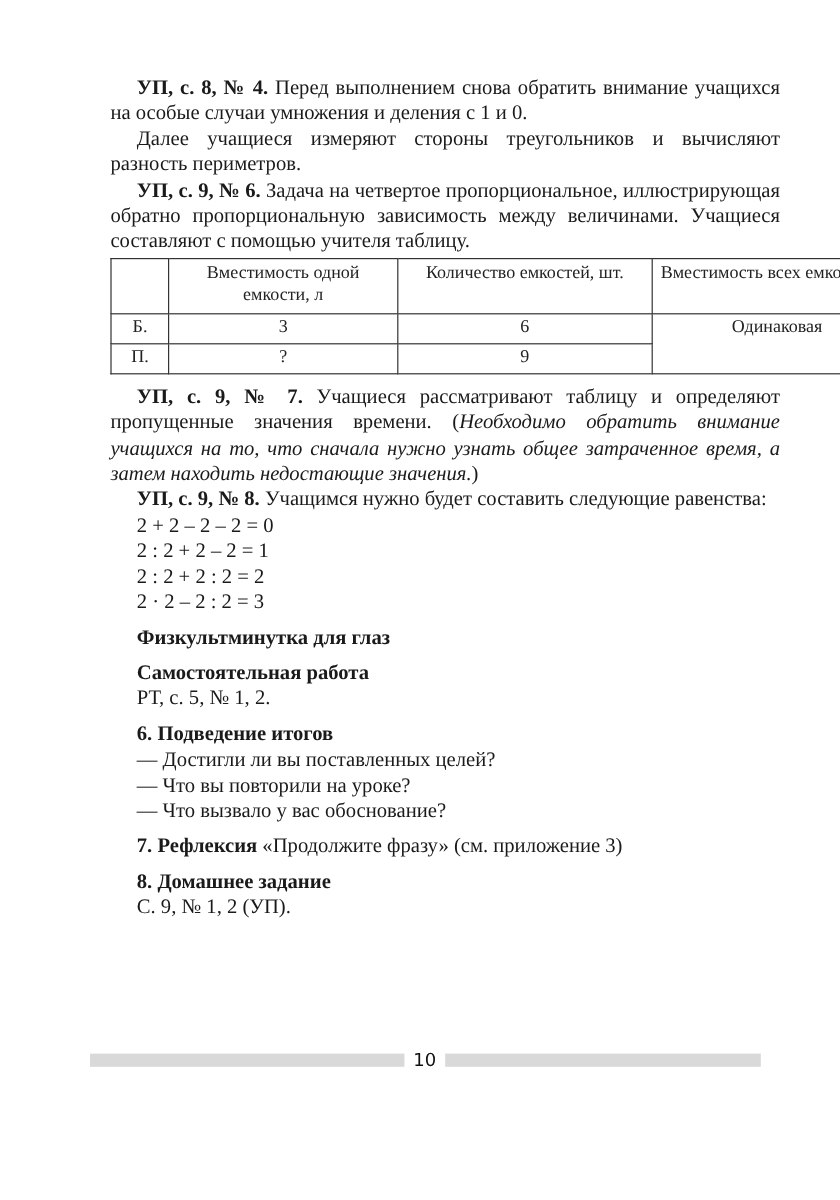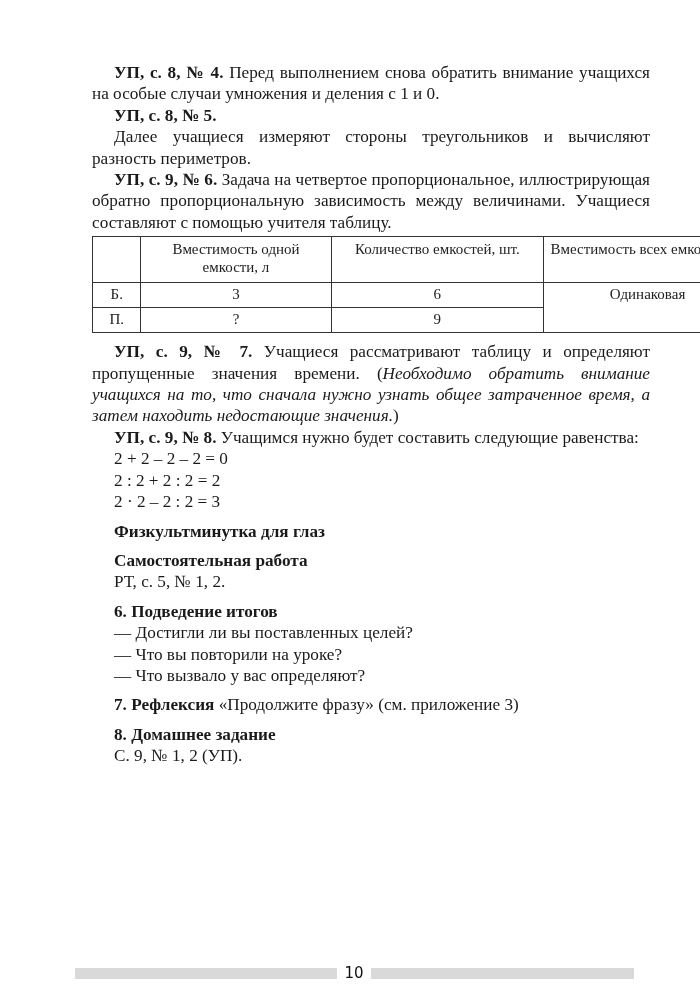--- a/index.html
+++ b/index.html
@@ -18,37 +18,36 @@
   table.t {
     border-collapse: collapse; width: 660px; margin: 3px 0 8px 0;
     font-size: 15px; line-height: 18px; color: #222;
   }
   table.t td {
     border: 1.3px solid #333; text-align: center; vertical-align: top;
     padding: 2px 4px;
   }
   table.t tr.head td { height: 40px; padding-top: 3px; }
   table.t tr.r td { height: 20px; }
-  .footer { position: absolute; top: 968px; left: 75px; width: 559px; height: 12px; }
+  .footer { position: absolute; top: 878px; left: 75px; width: 559px; height: 12px; }
   .bar { position: absolute; top: 0; height: 11px; background: #d9d9d9; }
   .bar.left { left: 0; width: 262px; }
   .bar.right { left: 296px; width: 263px; }
   .pnum {
     position: absolute; left: 264px; width: 30px; top: -4px; text-align: center;
     font-family: "DejaVu Sans", "Liberation Sans", sans-serif; font-size: 15px; color: #111;
   }
 </style>
 </head>
 <body>
 
 <div class="page">
 
   <p class="p indent"><b>УП, с. 8, № 4.</b><span> Перед выполнением снова обратить внимание учащихся на особые случаи умножения и деления с 1 и 0.</span></p>
 
-  <p class="p indent"><b>УП, с. 8, № 5.</b></p>
   <p class="p indent">Далее учащиеся измеряют стороны треугольников и вычисляют разность периметров.</p>
 
   <p class="p indent"><b>УП, с. 9, № 6.</b><span> Задача на четвертое пропорциональное, иллюстрирующая обратно пропорциональную зависимость между величинами. Учащиеся составляют с помощью учителя таблицу.</span></p>
 
   <table class="t">
     <colgroup>
       <col style="width:41px">
         <col style="width:161px">
         <col style="width:180px">
         <col style="width:176px">
@@ -72,32 +71,33 @@
       <td>9</td>
     </tr>
   </tbody>
     </table>
 
 
   <p class="p indent"><b>УП, с. 9, № 7.</b><span> Учащиеся рассматривают таблицу и определяют пропущенные значения времени. (</span><i>Необходимо обратить внимание учащихся на то, что сначала нужно узнать общее затраченное время, а затем находить недостающие значения.</i><span>)</span></p>
 
   <p class="p indent"><b>УП, с. 9, № 8.</b><span> Учащимся нужно будет составить следующие равенства:</span></p>
   <p class="p noind">2 + 2 – 2 – 2 = 0</p>
+  <p class="p noind">2 : 2 + 2 – 2 = 1</p>
   <p class="p noind">2 : 2 + 2 : 2 = 2</p>
   <p class="p noind">2 · 2 – 2 : 2 = 3</p>
 
   <p class="p noind gap b">Физкультминутка для глаз</p>
 
   <p class="p noind gap b">Самостоятельная работа</p>
   <p class="p noind">РТ, с. 5, № 1, 2.</p>
 
   <p class="p noind gap b">6. Подведение итогов</p>
   <p class="p noind">— Достигли ли вы поставленных целей?</p>
   <p class="p noind">— Что вы повторили на уроке?</p>
-  <p class="p noind">— Что вызвало у вас определяют?</p>
+  <p class="p noind">— Что вызвало у вас обоснование?</p>
 
   <p class="p noind gap"><b>7. Рефлексия</b><span> «Продолжите фразу» (см. приложение 3)</span></p>
 
   <p class="p noind gap b">8. Домашнее задание</p>
   <p class="p noind">С. 9, № 1, 2 (УП).</p>
 </div>
 
 <div class="footer">
   <div class="bar left"></div>
   <div class="pnum">10</div>

